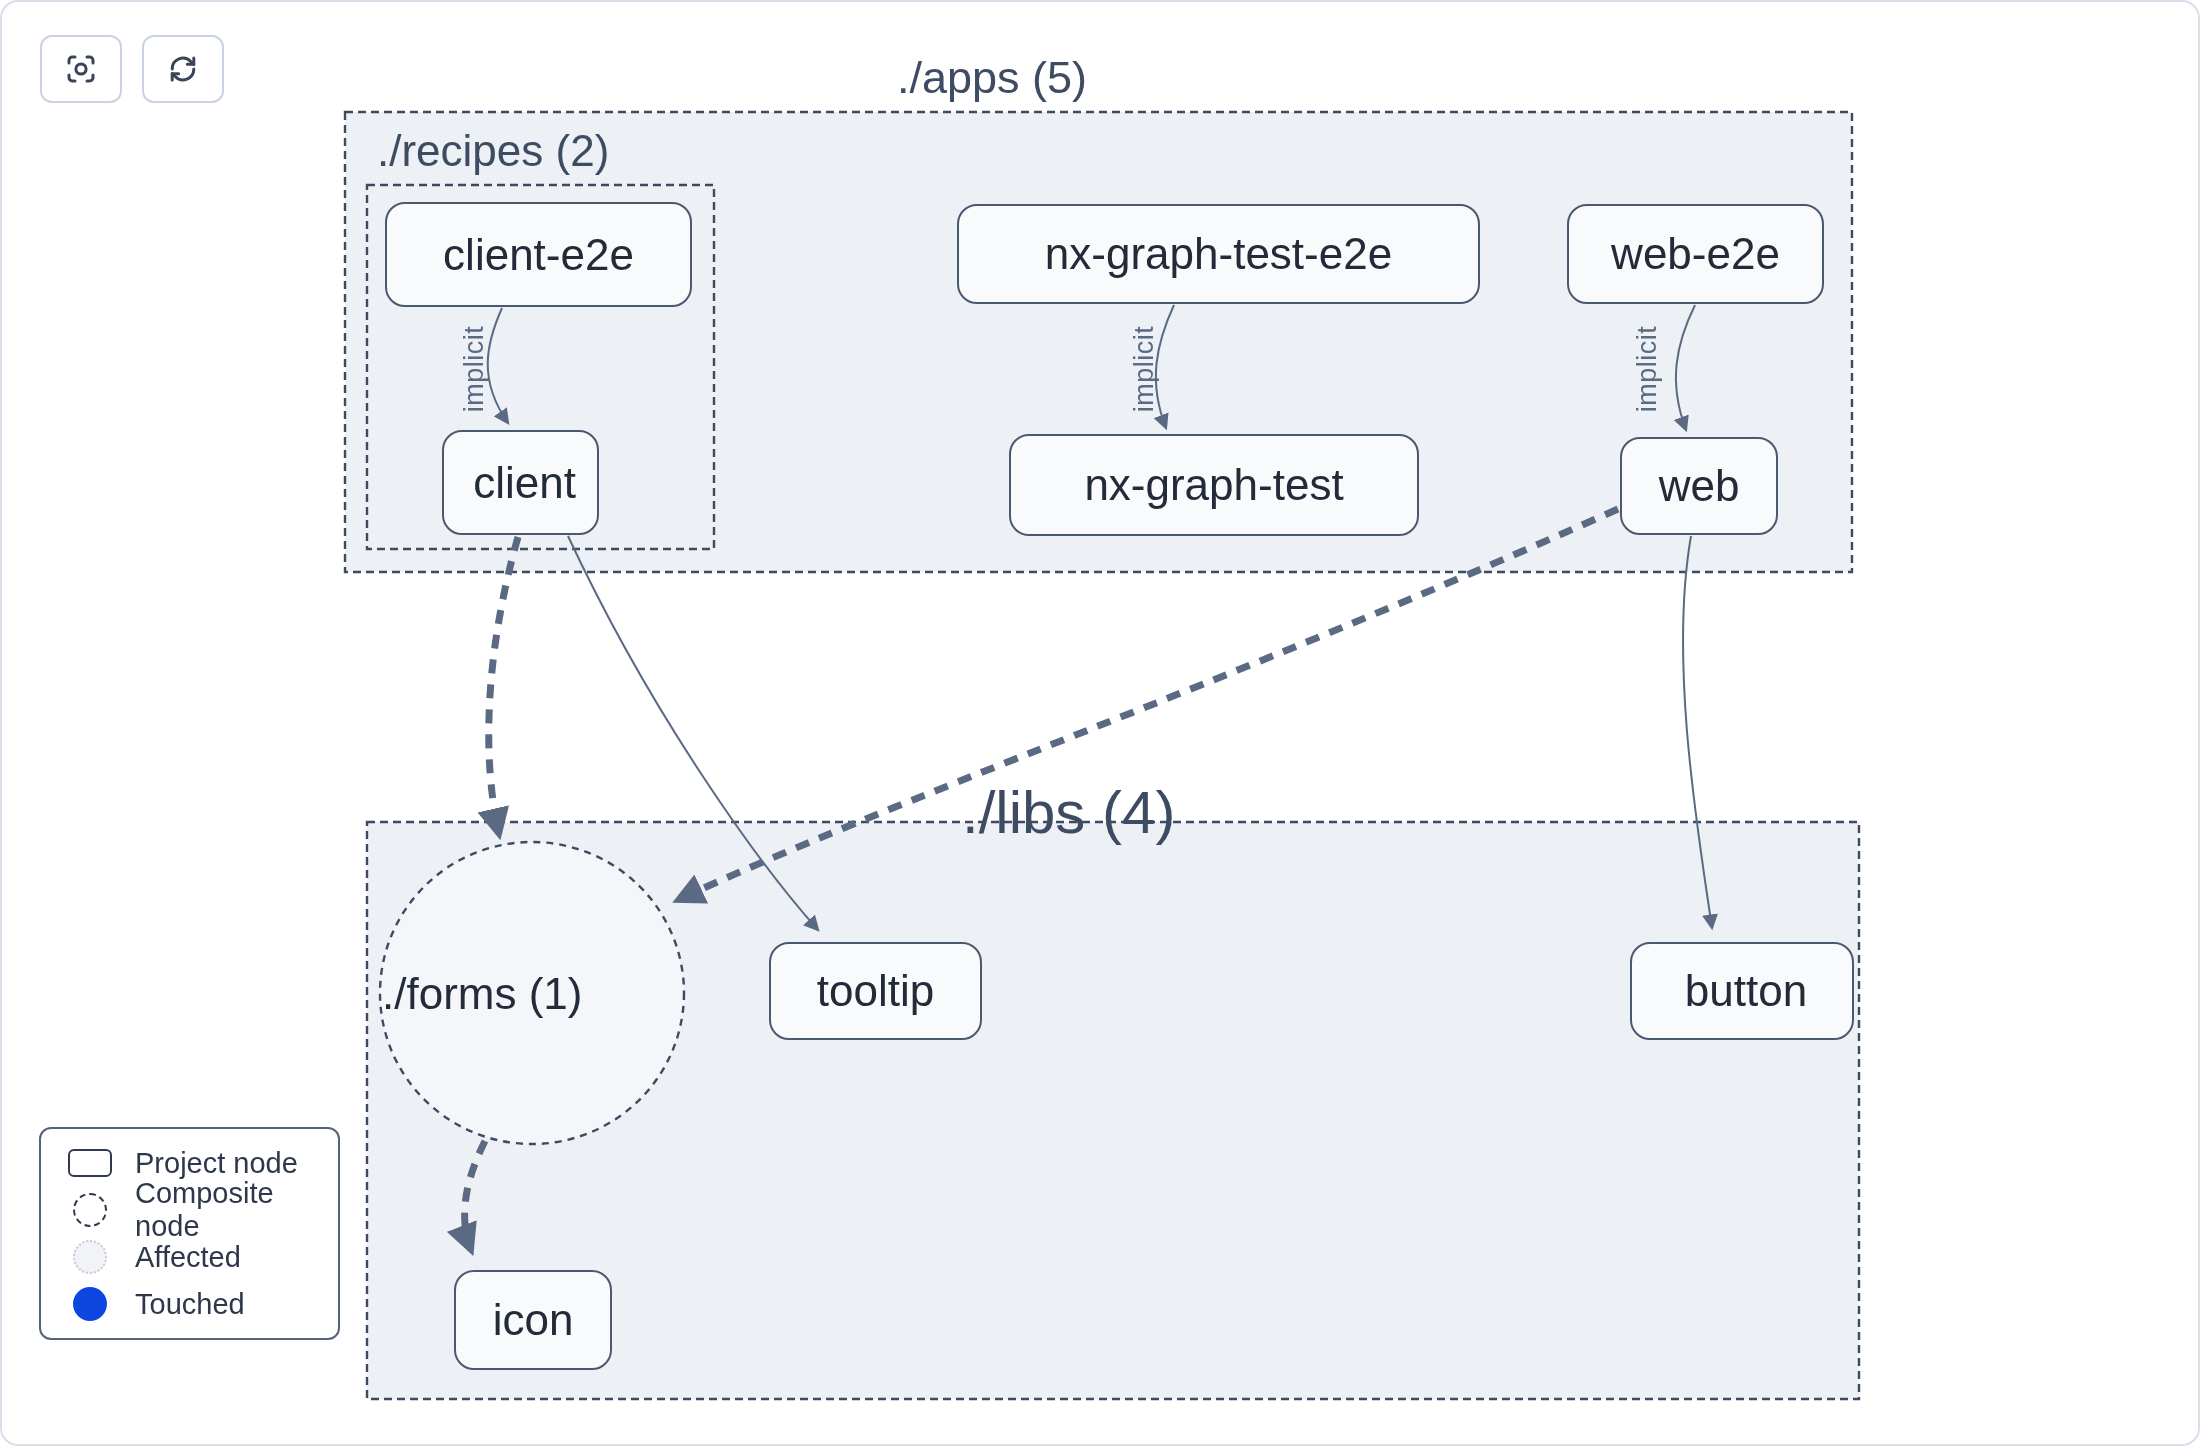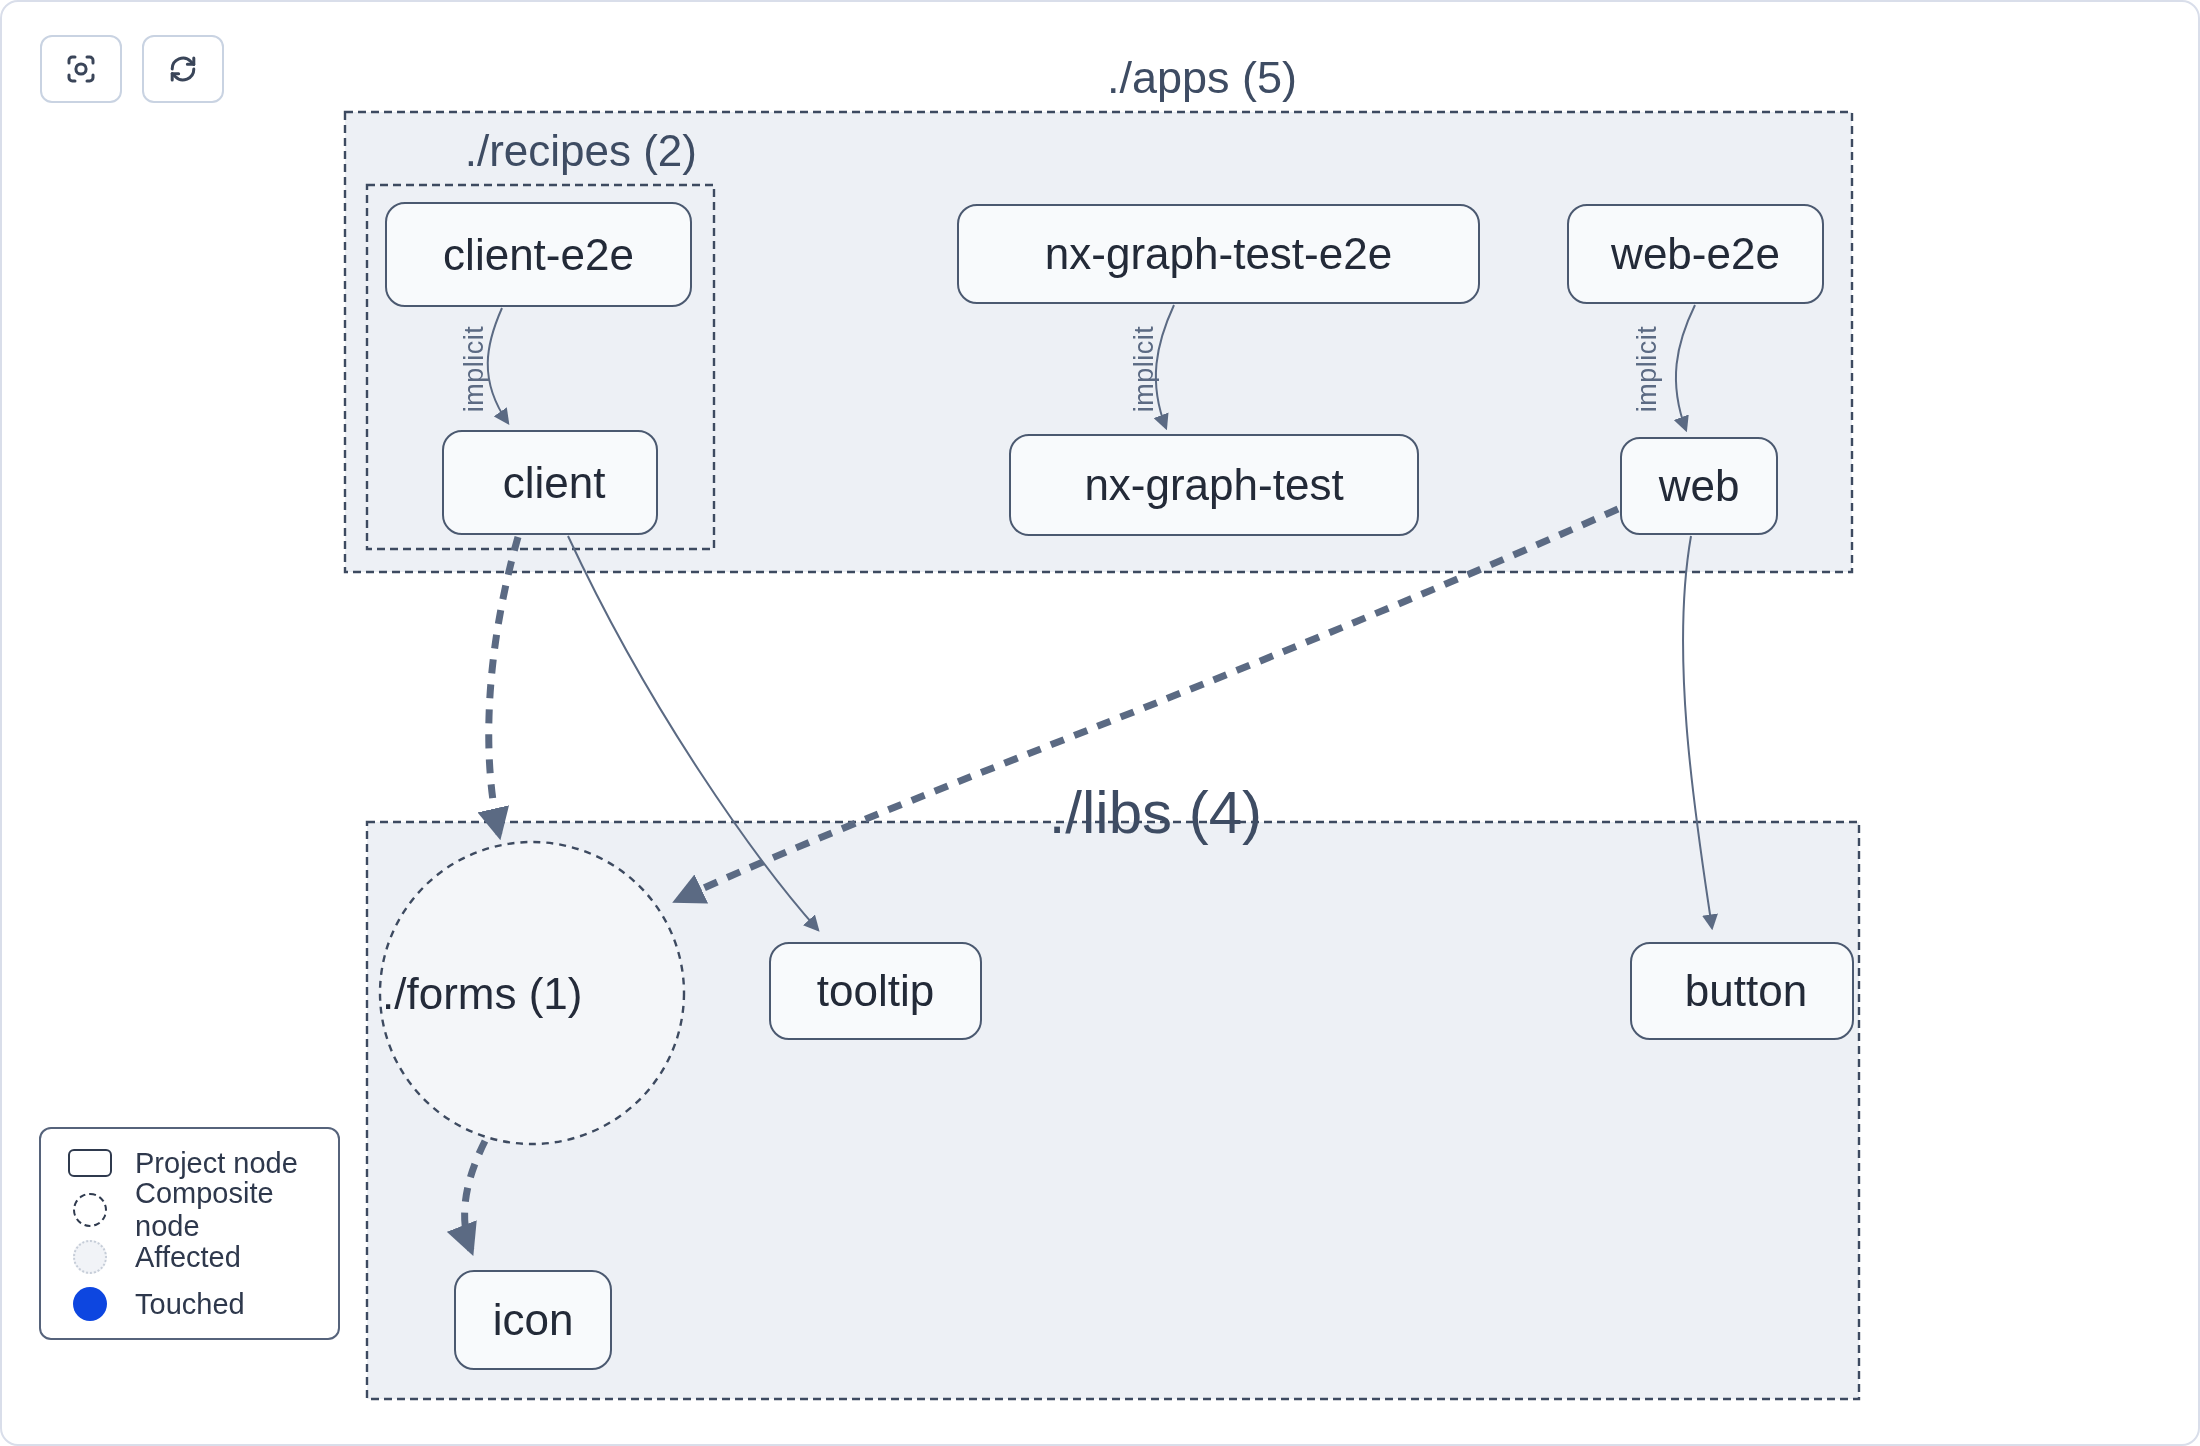--- a/index.html
+++ b/index.html
@@ -26,21 +26,21 @@
   .edge-thin{fill:none;stroke:#5b6a83;stroke-width:2;}
   .edge-thick{fill:none;stroke:#5b6a83;stroke-width:7;stroke-dasharray:14 11;}
   .edge-label{fill:#5b6a83;font-size:27px;letter-spacing:.5px;font-family:"Liberation Sans",sans-serif;}
   
   .node{
     position:absolute;z-index:2;background:#f8fafc;border:2px solid #4b5970;
     border-radius:20px;box-sizing:border-box;display:flex;align-items:center;
     justify-content:center;font-size:44px;color:#232a38;white-space:nowrap;cursor:pointer;
   }
   .cluster-title{
-    position:absolute;z-index:2;font-size:45px;color:#3e4c63;text-align:right;white-space:nowrap;
+    position:absolute;z-index:2;font-size:45px;color:#3e4c63;text-align:left;white-space:nowrap;
   }
   .composite-label{
     position:absolute;z-index:2;font-size:44px;color:#242b3a;text-align:left;white-space:nowrap;cursor:pointer;
   }
   
   .legend{
     position:absolute;left:37px;top:1125px;width:301px;height:213px;z-index:3;
     background:#ffffff;border:2px solid #56637b;border-radius:12px;box-sizing:border-box;
     display:flex;flex-direction:column;justify-content:center;
   }
@@ -110,21 +110,21 @@
   </svg>
 
   <div class="cluster-title" style="left:895px;top:50px;width:400px;">./apps (5)</div>
   <div class="cluster-title" style="left:375px;top:124px;width:320px;font-size:44px;">./recipes (2)</div>
   <div class="cluster-title" style="left:960px;top:760px;width:300px;font-size:60px;margin-top:16px;">./libs (4)</div>
   <div class="composite-label" style="left:380px;top:967px;width:300px;">./forms (1)</div>
 
   <div class="node" style="left:383px;top:200px;width:307px;height:105px;">client-e2e</div>
   <div class="node" style="left:955px;top:202px;width:523px;height:100px;">nx-graph-test-e2e</div>
   <div class="node" style="left:1565px;top:202px;width:257px;height:100px;">web-e2e</div>
-  <div class="node" style="left:440px;top:428px;width:216px;height:105px;padding-left:8px;">client</div>
+  <div class="node" style="left:440px;top:428px;width:157px;height:105px;padding-left:8px;">client</div>
   <div class="node" style="left:1007px;top:432px;width:410px;height:102px;">nx-graph-test</div>
   <div class="node" style="left:1618px;top:435px;width:158px;height:98px;">web</div>
   <div class="node" style="left:767px;top:940px;width:213px;height:98px;">tooltip</div>
   <div class="node" style="left:1628px;top:940px;width:224px;height:98px;padding-left:8px;">button</div>
   <div class="node" style="left:452px;top:1268px;width:158px;height:100px;">icon</div>
 
   <div class="legend">
     <div class="legend-row">
       <span class="legend-swatch">
           <span class="sw-project"></span>

